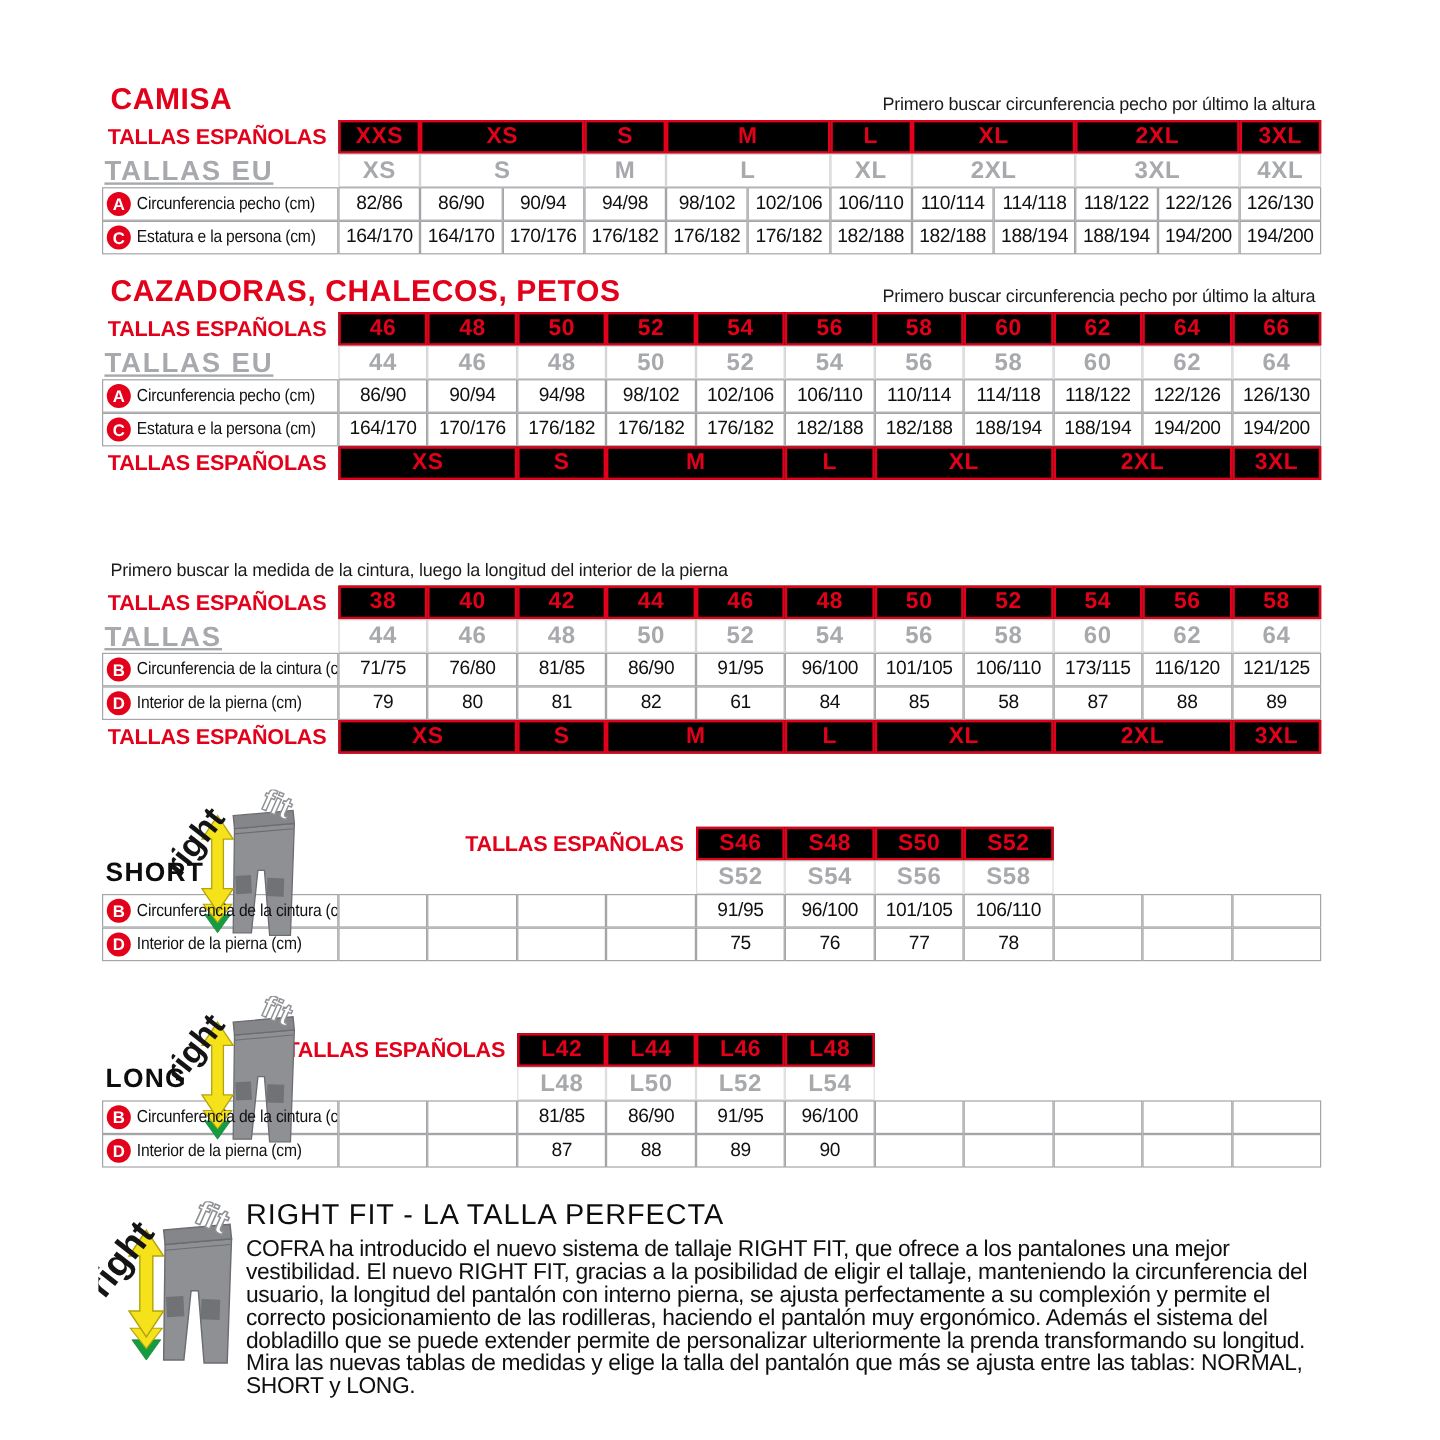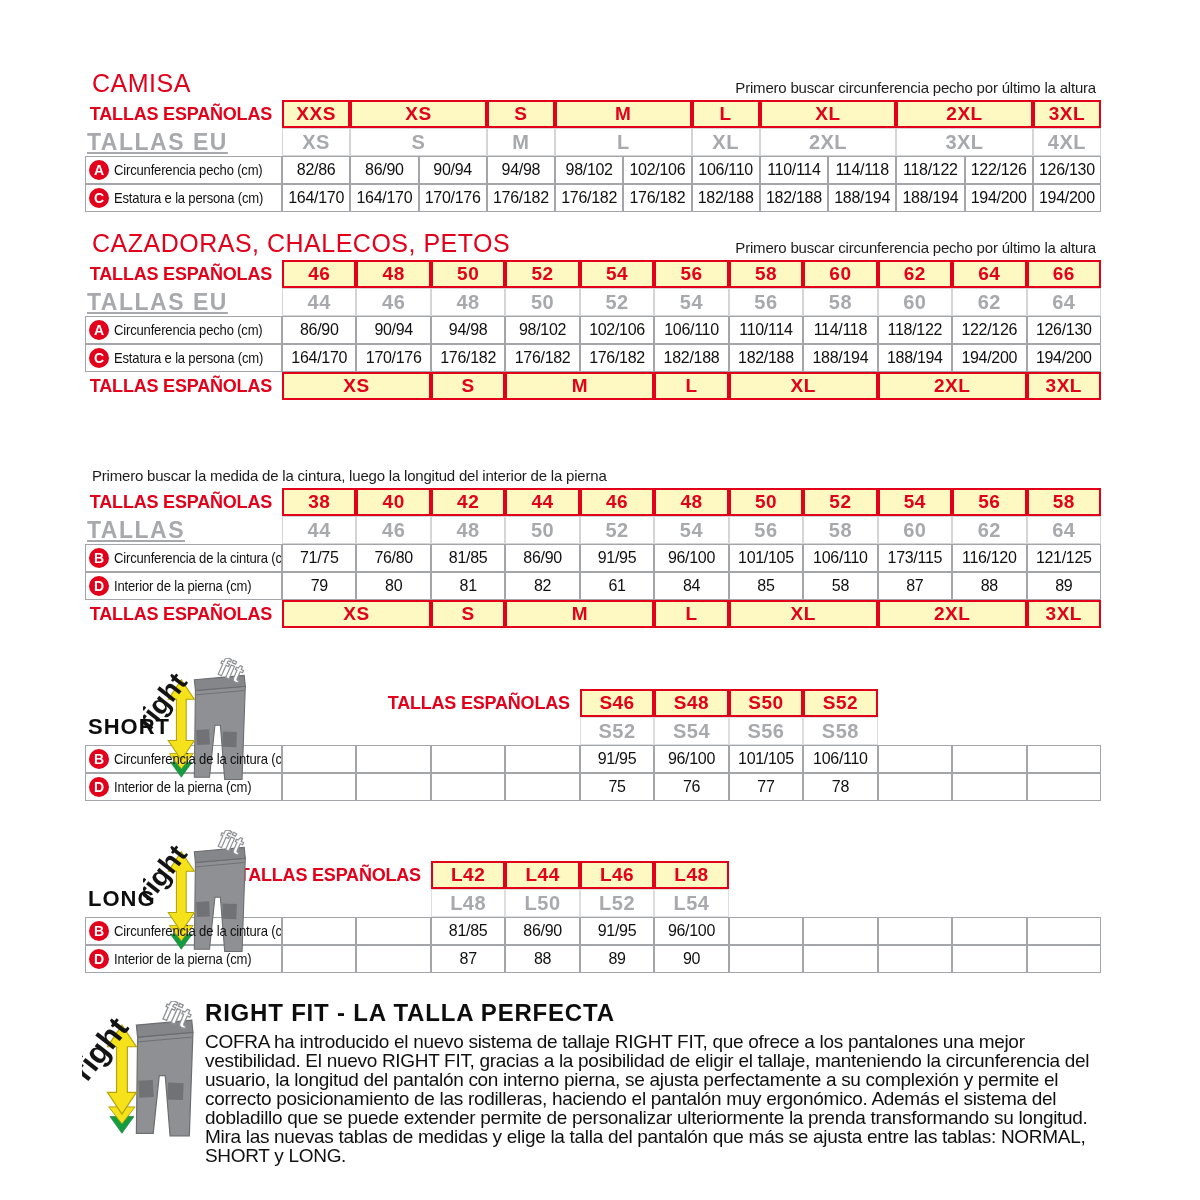--- a/index.html
+++ b/index.html
@@ -10,29 +10,29 @@
     --ink:#111;
   }
   *{box-sizing:border-box;}
   html,body{margin:0;padding:0;background:#fff;}
   .page{
     width:1200px;height:1200px;position:relative;background:#fff;overflow:hidden;
     font-family:"Liberation Sans",sans-serif;color:var(--ink);
   }
   
   .sec-head{margin-left:92px;margin-right:104px;display:flex;justify-content:space-between;align-items:flex-end;height:30px;margin-bottom:2px;}
-  .sec-title{color:var(--red);font-weight:400;font-size:25px;letter-spacing:.5px;white-space:nowrap;}
+  .sec-title{color:var(--red);font-weight:700;font-size:25px;letter-spacing:.5px;white-space:nowrap;}
   .sec-note{font-size:15px;color:#1c1c1c;padding-bottom:2px;white-space:nowrap;letter-spacing:-0.2px;}
   
   .tbl{display:grid;width:1016px;margin-left:85px;}
   .tbl > div{display:flex;align-items:center;justify-content:center;}
   .r-red{height:28px;}
   .r-gray{height:28px;}
   .r-data{height:28px;}
-  .box-red{border:2.5px solid var(--red);color:var(--red);font-weight:700;font-size:19px;background:#fef9c3;letter-spacing:.5px;}
+  .box-red{border:2.5px solid var(--red);color:var(--red);font-weight:700;font-size:19px;background:#000000;letter-spacing:.5px;}
   .lbl-red{color:var(--red);font-weight:700;font-size:18px;justify-content:flex-end !important;padding-right:10px;white-space:nowrap;letter-spacing:-0.2px;}
   .lbl-gray{color:var(--graytxt);font-weight:700;font-size:23px;justify-content:flex-start !important;padding-left:2px;letter-spacing:1.5px;white-space:nowrap;text-decoration:underline;}
   .cell-gray{color:var(--graytxt);font-weight:700;font-size:20px;border:1px solid var(--lightborder);letter-spacing:.5px;}
   .cell-gray-soft{border-color:#dddee0;}
   .cell-val{border:1px solid var(--border);font-size:16px;color:#101010;letter-spacing:-0.3px;}
   .lbl-meas{border:1px solid var(--border);justify-content:flex-start !important;gap:5px;padding-left:3px;overflow:hidden;}
   .mlab{font-size:14.5px;white-space:nowrap;transform:scaleX(.9);transform-origin:0 50%;letter-spacing:-0.2px;}
   .circ{min-width:20px;width:20px;height:20px;border-radius:50%;background:var(--red);color:#fff;font-weight:700;font-size:14px;display:flex;align-items:center;justify-content:center;flex:0 0 auto;}
   .spacer{}
   
@@ -44,21 +44,21 @@
   .sec-short{margin-top:28px;}
   .sec-long{margin-top:29px;}
   .fit-label{position:absolute;left:88px;top:58px;font-size:22px;font-weight:700;letter-spacing:1px;color:#0d0d0d;}
   .logo-mount{position:absolute;}
   .logo-sm{left:143px;top:2px;width:120px;height:128px;}
   .logo-mount svg{width:100%;height:100%;display:block;}
   
   .sec-rightfit{position:relative;margin-top:28px;min-height:150px;}
   .logo-lg{left:82px;top:2px;width:128px;height:142px;}
   .rf-content{margin-left:205px;width:905px;}
-  .rf-heading{font-size:24px;font-weight:700;letter-spacing:.8px;color:#0d0d0d;white-space:nowrap;}
+  .rf-heading{font-size:24px;font-weight:400;letter-spacing:.8px;color:#0d0d0d;white-space:nowrap;}
   .rf-paragraph{margin:5px 0 0 0;font-size:19px;line-height:19px;letter-spacing:-0.3px;color:#101010;}
   
   .lg-right{font-family:"Liberation Sans",sans-serif;font-weight:700;font-size:26px;fill:#141414;}
   .lg-fit{font-family:"Liberation Sans",sans-serif;font-weight:700;font-size:24px;fill:#ffffff;stroke:#8f9194;stroke-width:1.1px;}
 </style>
 </head>
 <body>
 
 <div class="page">
 

